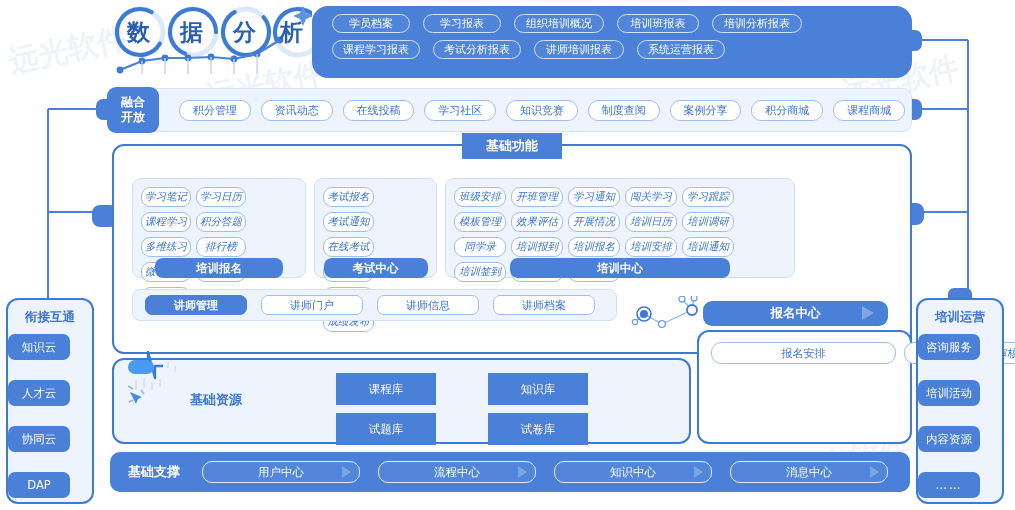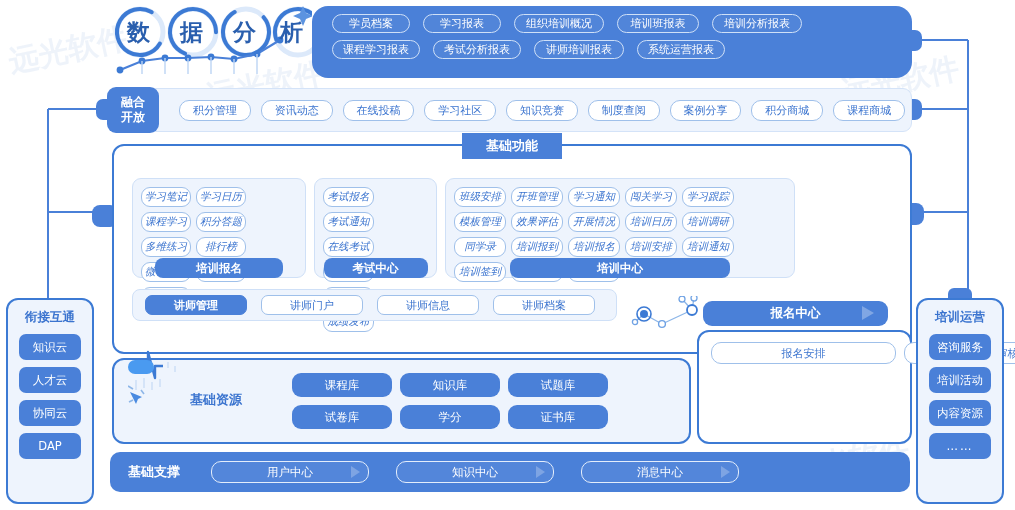--- a/index.html
+++ b/index.html
@@ -112,22 +112,23 @@
   }
   #resource-title{
     position:absolute;left:76px;top:31px;font-size:13px;font-weight:bold;
     color:#3b74cf;
   }
   #resource-grid{
     position:absolute;left:178px;top:13px;display:flex;flex-wrap:wrap;gap:8px;
     width:370px;
   }
   .rsbtn{
-    width:100px;height:24px;background:#4a80d8;border-radius:9px;color:#fff;
+    width:100px;height:32px;background:#4a80d8;border-radius:0;color:#fff;
     font-size:11.5px;
+    margin-left:44px;
   }
   #cursor-deco{position:absolute;left:14px;top:-14px;width:70px;height:66px;}
 
   
   #signup-panel{
     position:absolute;left:697px;top:330px;width:211px;height:110px;
     background:#ffffff;border:2px solid #3c7ad4;border-radius:12px;
   }
   #signup-head{
     position:absolute;left:703px;top:301px;width:185px;height:25px;
@@ -142,21 +143,21 @@
   .subtn{
     width:185px;height:22px;border:1px solid #9fc0ea;border-radius:10px;
     background:#fff;color:#3b74cf;font-size:11px;
   }
   #node-graphic{position:absolute;left:630px;top:296px;width:80px;height:42px;}
 
   
   #support-bar{
     position:absolute;left:110px;top:452px;width:800px;height:40px;
     background:#4a80d8;border-radius:10px;display:flex;align-items:center;
-    padding-left:18px;box-sizing:border-box;gap:27px;text-align:center;
+    padding-left:18px;box-sizing:border-box;gap:18px;text-align:center;
   }
   #support-title{color:#fff;font-weight:bold;font-size:13px;margin-right:4px;}
   .spbtn{
     position:relative;width:158px;height:22px;border:1px solid #e3edfb;
     border-radius:10px;color:#fff;font-size:11.5px;background:rgba(255,255,255,0.05);
   }
   .spbtn .arrow{
     position:absolute;right:8px;top:4px;width:0;height:0;
     border-left:9px solid rgba(255,255,255,0.25);
     border-top:6px solid transparent;border-bottom:6px solid transparent;
@@ -165,21 +166,21 @@
   
   .side-col{
     position:absolute;top:298px;width:84px;height:202px;background:#eef4fd;
     border:2px solid #3c7ad4;border-radius:12px;
   }
   #side-left{left:6px;}
   #side-right{left:916px;}
   .side-title{
     text-align:center;margin-top:9px;font-weight:bold;font-size:12.5px;color:#3b74cf;
   }
-  .side-items{display:flex;flex-direction:column;align-items:center;gap:7px;margin-top:8px;}
+  .side-items{display:flex;flex-direction:column;align-items:flex-start;gap:20px;margin-top:8px;}
   .sdbtn{
     width:62px;height:26px;background:#4a80d8;border-radius:7px;color:#fff;font-size:11.5px;
   }
   .sdbtn.dots{letter-spacing:2px;}
 
   
   #connectors{position:absolute;inset:0;pointer-events:none;}
 
   
   .wm{
@@ -419,20 +420,24 @@
     </div>
   </div>
 
   <div id="support-bar">
     <div id="support-title">基础支撑</div>
     <div class="pill spbtn">
       <span>用户中心</span>
       <span class="arrow"></span>
     </div>
     <div class="pill spbtn">
+      <span>流程中心</span>
+      <span class="arrow"></span>
+    </div>
+    <div class="pill spbtn">
       <span>知识中心</span>
       <span class="arrow"></span>
     </div>
     <div class="pill spbtn">
       <span>消息中心</span>
       <span class="arrow"></span>
     </div>
   </div>
 
   <div class="side-col" id="side-left">

